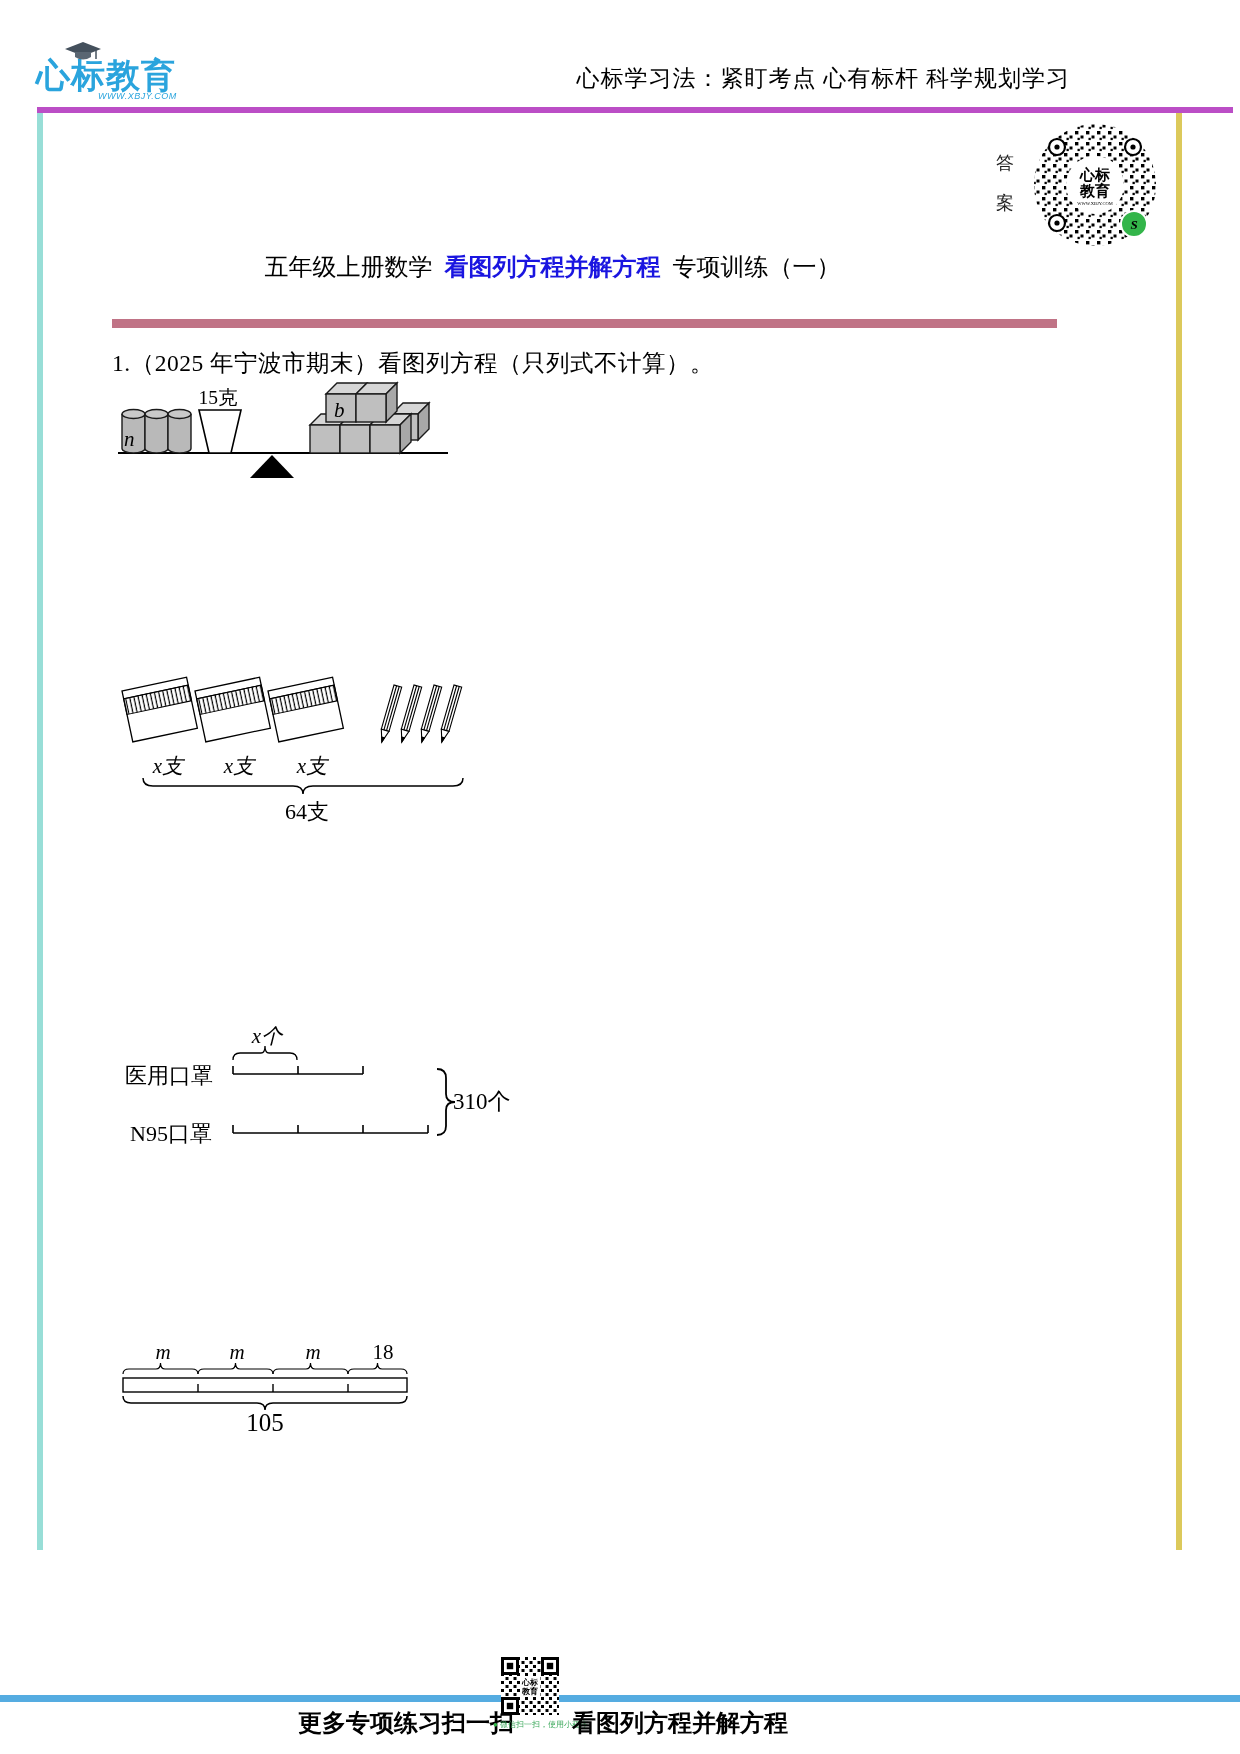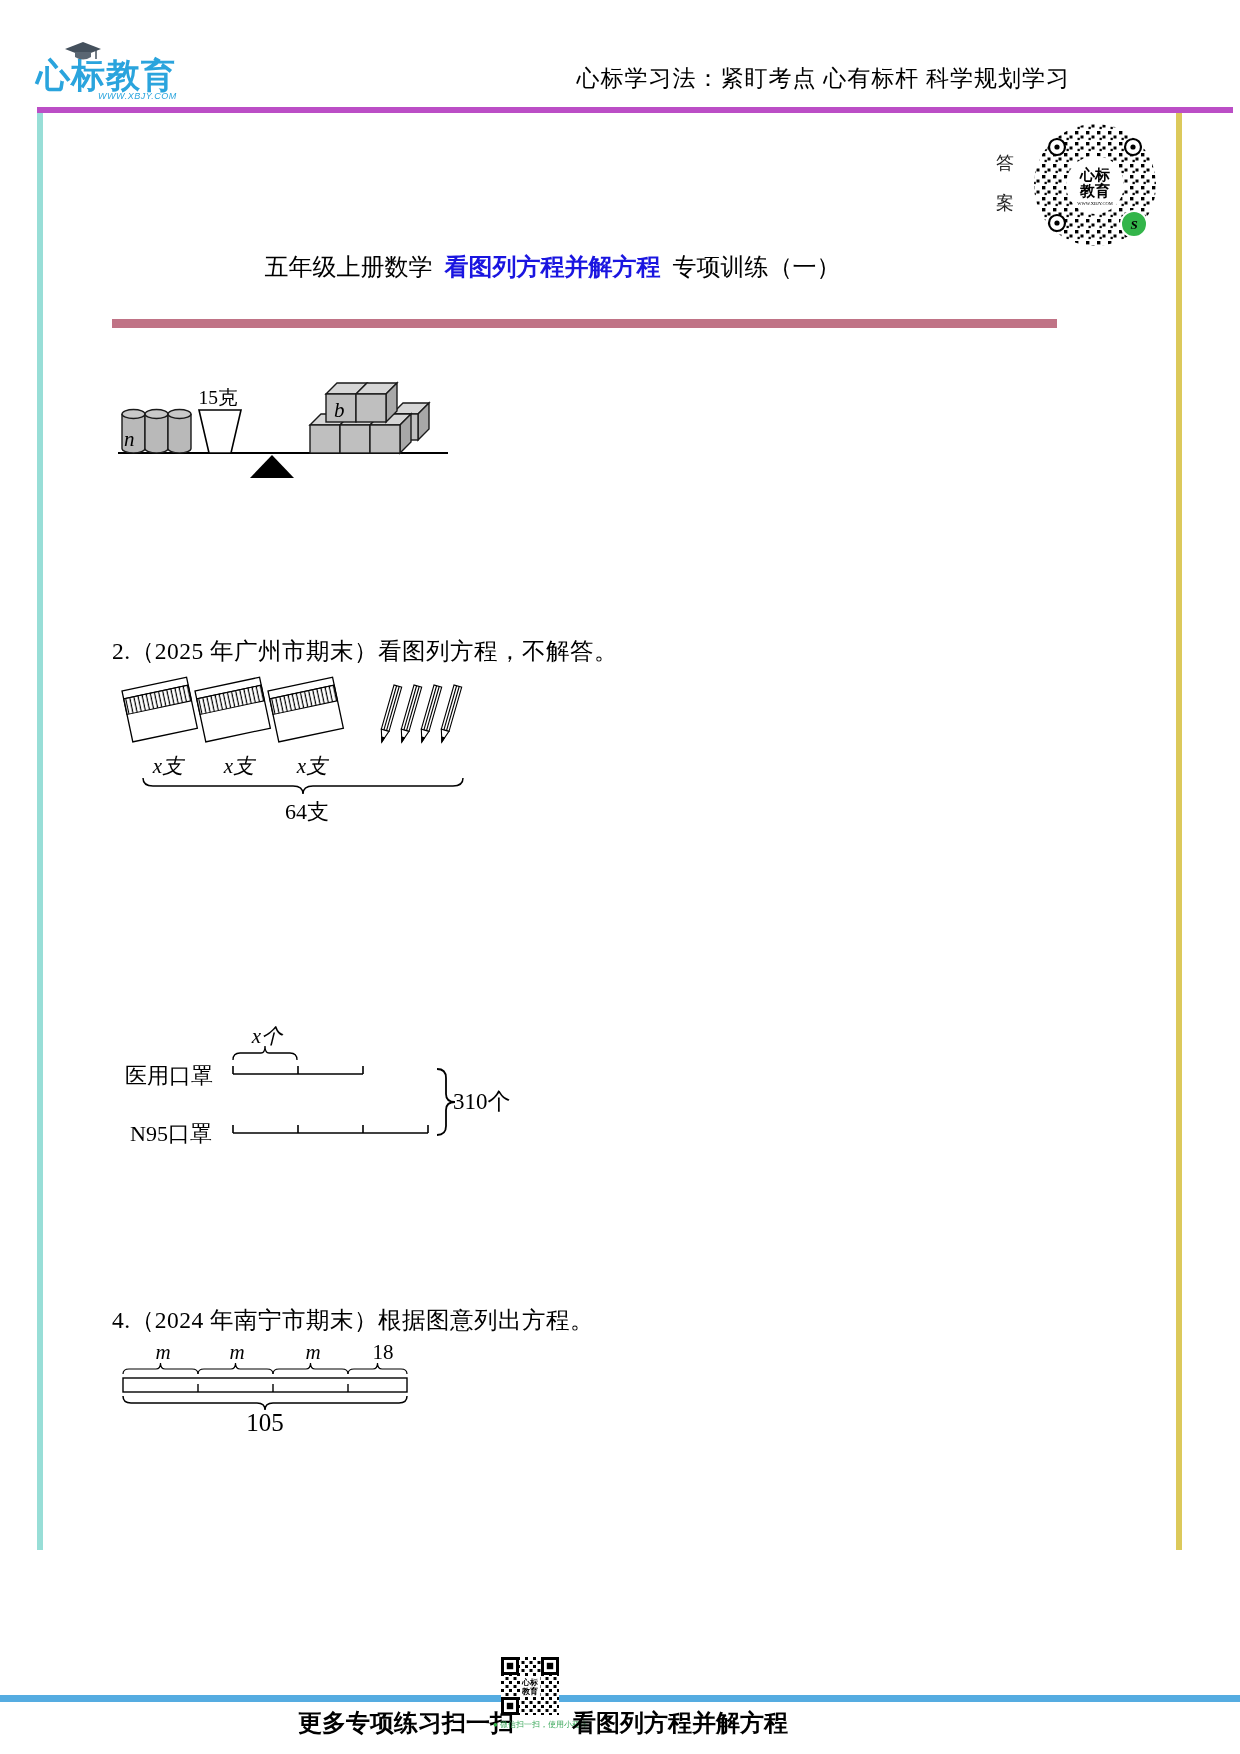--- a/index.html
+++ b/index.html
@@ -97,20 +97,21 @@
     <text x="65" y="86" text-anchor="middle" font-size="4.5" fill="#2aa4dd">WWW.XBJY.COM</text>
     <circle cx="104" cy="105" r="13" fill="#33b54a" stroke="#fff" stroke-width="2"></circle>
     <text x="104" y="110" text-anchor="middle" font-size="13" font-weight="bold" font-style="italic" fill="#fff">S</text>
   </svg>
 
   <div class="subtitle">
     <span>五年级上册数学</span><span class="hl">看图列方程并解方程</span><span>专项训练（一）</span>
   </div>
   <div class="rose-bar"></div>
 
+  <div class="q-label q1-l">1.（2025 年宁波市期末）看图列方程（只列式不计算）。</div>
   <svg class="q1-d" width="350" height="112" viewBox="0 0 350 112">
 
     <line x1="8" y1="76" x2="338" y2="76" stroke="#000" stroke-width="1.8"></line>
     <polygon points="162,78 140,101 184,101" fill="#000"></polygon>
 
     <g stroke="#1a1a1a" stroke-width="1.4">
       <path d="M12,37 L12,71.5 A11.5 4.5 0 0 0 35,71.5 L35,37" fill="#b9b9b9"></path>
         <ellipse cx="23.5" cy="37" rx="11.5" ry="4.5" fill="#c9c9c9"></ellipse>
       <path d="M35,37 L35,71.5 A11.5 4.5 0 0 0 58,71.5 L58,37" fill="#b9b9b9"></path>
         <ellipse cx="46.5" cy="37" rx="11.5" ry="4.5" fill="#c9c9c9"></ellipse>
@@ -138,21 +139,20 @@
 
       <polygon points="216,17 227,6 257,6 246,17" fill="#d6d6d6"></polygon>
       <polygon points="246,17 257,6 287,6 276,17" fill="#d6d6d6"></polygon>
       <polygon points="276,17 287,6 287,34 276,45" fill="#a8a8a8"></polygon>
       <rect x="216" y="17" width="30" height="28" fill="#bfbfbf"></rect>
       <rect x="246" y="17" width="30" height="28" fill="#bfbfbf"></rect>
     </g>
     <text x="224" y="40" font-size="21" class="it">b</text>
   </svg>
 
-  <div class="q-label q2-l">2.（2025 年广州市期末）看图列方程，不解答。</div>
   <svg class="q2-d" width="400" height="155" viewBox="0 0 400 155">
 
     <g transform="translate(10,19) rotate(-12)">
       <rect x="0" y="0" width="66" height="52" fill="#fff" stroke="#000" stroke-width="1.3"></rect>
       <line x1="0" y1="8" x2="66" y2="8" stroke="#000" stroke-width="1"></line>
       <rect x="0" y="8" width="66" height="16" fill="url(#pencil-hatch)" stroke="#000" stroke-width="1"></rect>
     </g>
     <g transform="translate(83,19) rotate(-12)">
       <rect x="0" y="0" width="66" height="52" fill="#fff" stroke="#000" stroke-width="1.3"></rect>
       <line x1="0" y1="8" x2="66" y2="8" stroke="#000" stroke-width="1"></line>
@@ -218,21 +218,20 @@
       <line x1="121" y1="116" x2="316" y2="116"></line>
       <line x1="121" y1="108" x2="121" y2="116"></line>
         <line x1="186" y1="108" x2="186" y2="116"></line>
         <line x1="251" y1="108" x2="251" y2="116"></line>
         <line x1="316" y1="108" x2="316" y2="116"></line>
     </g>
     <path d="M325,52 Q334,52 334,61 V77 Q334,85 343,85 Q334,85 334,93 V109 Q334,118 325,118" fill="none" stroke="#000" stroke-width="1.8"></path>
     <text x="341" y="92" font-size="23">310个</text>
   </svg>
 
-  <div class="q-label q4-l">4.（2024 年南宁市期末）根据图意列出方程。</div>
   <svg class="q4-d" width="320" height="100" viewBox="0 0 320 100">
     <text x="51" y="24" text-anchor="middle" font-size="21" class="it">m</text>
     <text x="125" y="24" text-anchor="middle" font-size="21" class="it">m</text>
     <text x="201" y="24" text-anchor="middle" font-size="21" class="it">m</text>
     <text x="271" y="24" text-anchor="middle" font-size="21">18</text>
     <g fill="none" stroke="#000" stroke-width="1.2">
       <path d="M11,39 Q11,34 17,34 H44 Q48.5,34 48.5,28 Q48.5,34 53,34 H80 Q86,34 86,39"></path>
       <path d="M86,39 Q86,34 92,34 H119 Q123.5,34 123.5,28 Q123.5,34 128,34 H155 Q161,34 161,39"></path>
       <path d="M161,39 Q161,34 167,34 H194 Q198.5,34 198.5,28 Q198.5,34 203,34 H230 Q236,34 236,39"></path>
       <path d="M236,39 Q236,34 242,34 H261 Q265.5,34 265.5,28 Q265.5,34 270,34 H289 Q295,34 295,39"></path>

